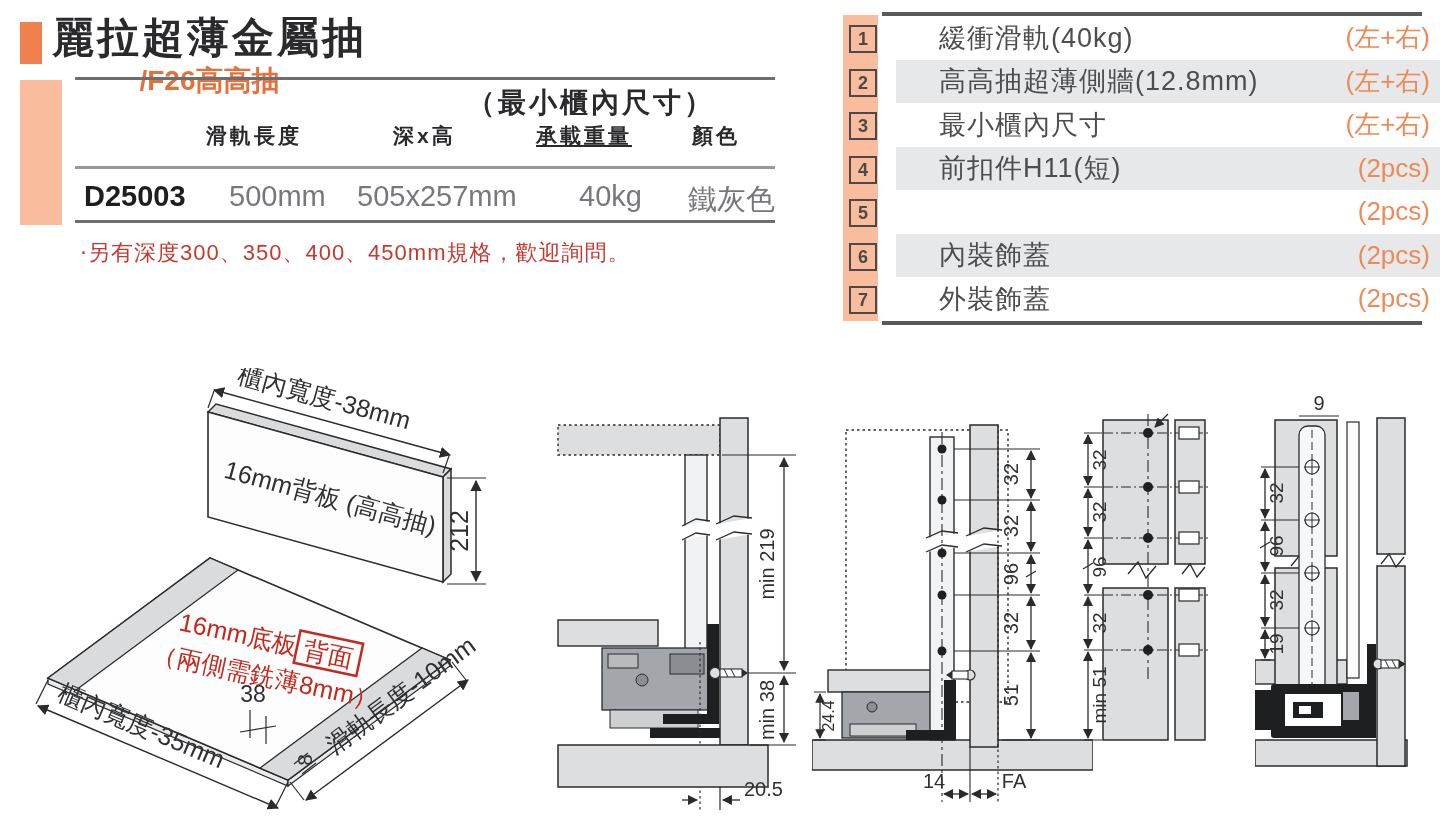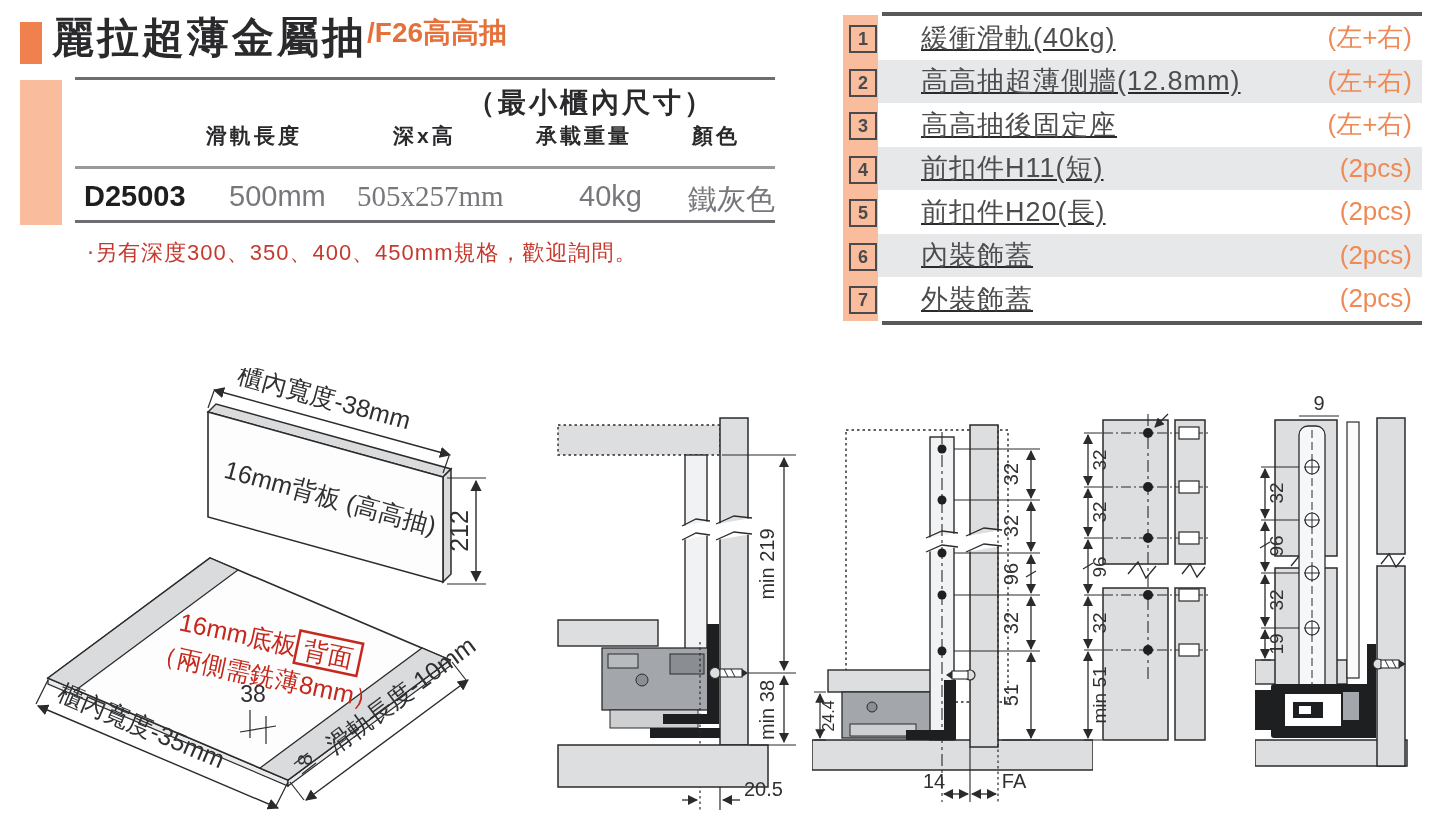--- a/index.html
+++ b/index.html
@@ -3,38 +3,38 @@
 <meta charset="utf-8">
 <style>
   html,body{margin:0;padding:0;}
   body{
     width:1440px;height:832px;position:relative;background:#ffffff;
     font-family:"Liberation Sans","DejaVu Sans",sans-serif;color:#2a2a2c;overflow:hidden;
   }
   .abs{position:absolute;}
   
   .accent-block{left:20px;top:22px;width:22px;height:42px;background:#F0814F;}
-  .title-wrap{left:52px;top:14px;display:flex;align-items:flex-start;white-space:nowrap;}
+  .title-wrap{left:52px;top:14px;display:flex;align-items:center;white-space:nowrap;flex-direction:column;}
   .page-title{font-size:42px;font-weight:bold;letter-spacing:3px;color:#2a2a2c;line-height:1.15;}
   .page-subtitle{font-size:28px;font-weight:bold;color:#E5703A;padding-bottom:3px;}
   
   .spec-strip{left:20px;top:80px;width:42px;height:145px;background:#F9BC9C;}
   .rule{background:#6D6E71;}
   .rule-mid{background:#98999B;}
   .spec-caption{left:75px;top:84px;width:640px;text-align:right;font-size:28px;font-weight:bold;letter-spacing:3px;}
   .col-head{top:122px;font-size:21px;font-weight:bold;letter-spacing:3px;white-space:nowrap;}
   .cell{top:180px;font-size:29px;color:#77787B;white-space:nowrap;}
   .cell-model{color:#1e1e20;font-weight:bold;}
-  .spec-note{left:80px;top:238px;font-size:22px;color:#C5392F;letter-spacing:1px;white-space:nowrap;margin-left:7px;}
+  .spec-note{left:80px;top:238px;font-size:22px;color:#C5392F;letter-spacing:1px;white-space:nowrap;}
   
   .parts{left:840px;top:12px;width:582px;height:316px;}
   .parts-strip{left:3px;top:3px;width:35px;height:306px;background:#F9BC9C;}
   .parts-rule-top{left:42px;top:0;width:540px;height:4px;background:#58595B;}
   .parts-rule-bot{left:42px;top:309px;width:540px;height:4px;background:#58595B;}
-  .parts-rows{left:38px;top:4px;width:544px;text-decoration:underline;}
+  .parts-rows{left:56px;top:4px;width:544px;}
   .part-row{position:relative;height:43.5px;display:flex;align-items:center;}
   .part-row.alt{background:#E7E8E9;}
   .part-name{padding-left:43px;font-size:27px;color:#4D4D4F;letter-spacing:1px;white-space:nowrap;}
   .part-qty{position:absolute;right:10px;font-size:26px;color:#EE8A57;white-space:nowrap;}
   .num-box{position:absolute;left:9px;width:24px;height:24px;background:#F9BC9C;border:2.5px solid #4A4A4C;
     display:flex;align-items:center;justify-content:center;font-size:18px;font-weight:bold;color:#4A4A4C;}
   
   svg text{font-family:"Liberation Sans","DejaVu Sans",sans-serif;fill:#2F3032;}
   .dt{font-size:20px;}
   .iso-label{font-size:25px;}
@@ -48,54 +48,53 @@
   <span class="page-title">麗拉超薄金屬抽</span>
   <span class="page-subtitle">/F26高高抽</span>
 </div>
 
 <div>
   <div class="abs spec-strip"></div>
   <div class="abs rule" style="left:75px;top:77px;width:700px;height:3px;"></div>
   <div class="abs spec-caption">（最小櫃內尺寸）</div>
   <span class="abs col-head" style="left:206px;">滑軌長度</span>
   <span class="abs col-head" style="left:393px;">深x高</span>
-  <span class="abs col-head" style="left:536px;">承載重量</span>
+  <span class="abs col-head" style="left:536px;text-decoration:underline;">承載重量</span>
   <span class="abs col-head" style="left:692px;">顏色</span>
   <div class="abs rule-mid" style="left:75px;top:166px;width:700px;height:3px;"></div>
   <span class="abs cell cell-model" style="left:84px;">D25003</span>
   <span class="abs cell" style="left:229px;">500mm</span>
-  <span class="abs cell" style="left:357px;font-family:Liberation Serif, serif;">505x257mm</span>
+  <span class="abs cell" style="left:357px;">505x257mm</span>
   <span class="abs cell" style="left:579px;">40kg</span>
   <span class="abs cell" style="left:688px;">鐵灰色</span>
   <div class="abs rule" style="left:75px;top:220px;width:700px;height:3px;"></div>
   <div class="abs spec-note">‧另有深度300、350、400、450mm規格，歡迎詢問。</div>
 </div>
 
 <div class="abs parts">
   <div class="abs parts-strip"></div>
   <div class="abs parts-rule-top"></div>
   <div class="abs parts-rows">
     <div class="part-row">
       <span class="part-name">緩衝滑軌(40kg)</span>
       <span class="part-qty">(左+右)</span>
       </div>
     <div class="part-row alt">
       <span class="part-name">高高抽超薄側牆(12.8mm)</span>
       <span class="part-qty">(左+右)</span>
       </div>
     <div class="part-row">
-      <span class="part-name">高高抽後固定座</span>
+      <span class="part-name">最小櫃內尺寸</span>
       <span class="part-qty">(左+右)</span>
       </div>
     <div class="part-row alt">
       <span class="part-name">前扣件H11(短)</span>
       <span class="part-qty">(2pcs)</span>
       </div>
     <div class="part-row">
-      <span class="part-name">前扣件H20(長)</span>
       <span class="part-qty">(2pcs)</span>
       </div>
     <div class="part-row alt">
       <span class="part-name">內裝飾蓋</span>
       <span class="part-qty">(2pcs)</span>
       </div>
     <div class="part-row">
       <span class="part-name">外裝飾蓋</span>
       <span class="part-qty">(2pcs)</span>
       </div>

